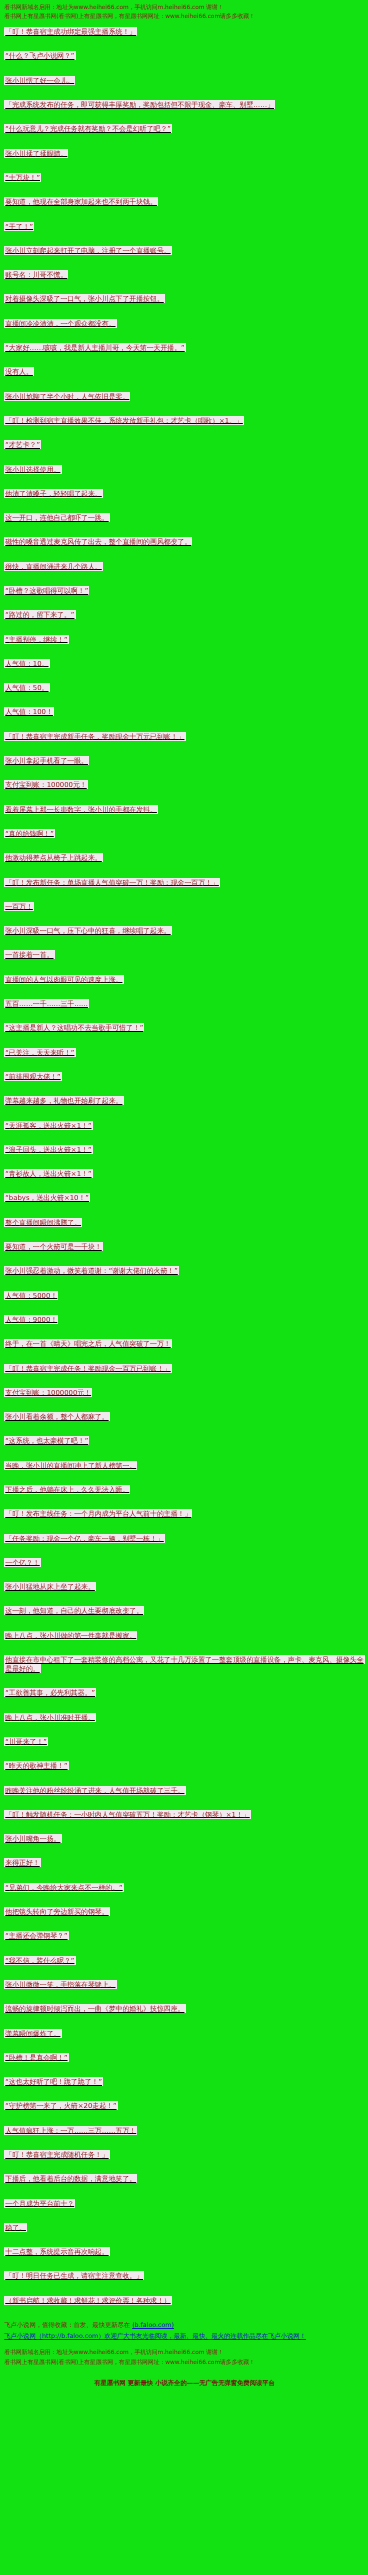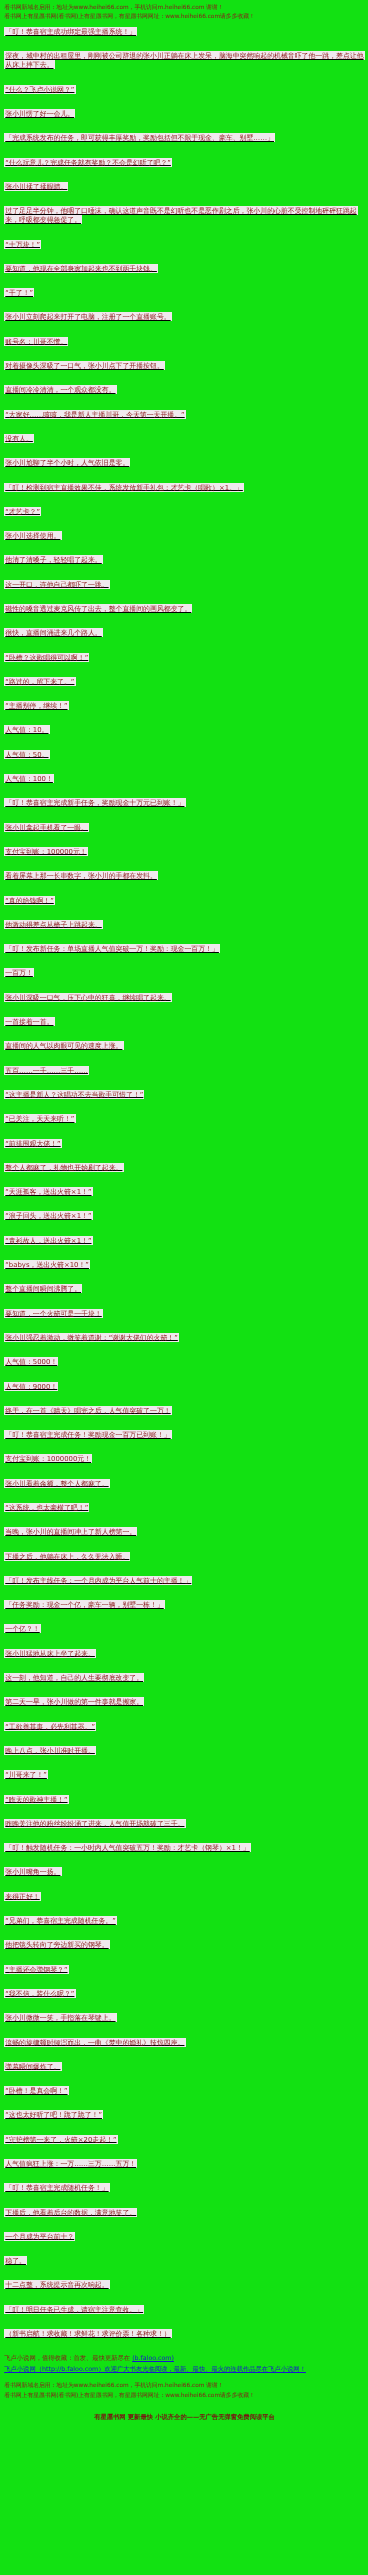--- a/index.html
+++ b/index.html
@@ -67,33 +67,31 @@
 
   <div class="header">
     <p class="hline">看书网新域名启用：地址为www.heihei66.com，手机访问m.heihei66.com 谢谢！</p>
     <p class="hline">看书网上有星愿书网(看书网)上有星愿书网，有星愿书网网址：www.heihei66.com请多多收藏！</p>
   </div>
 
   <div class="content">
 
       <p class="para"><span class="strip">「叮！恭喜宿主成功绑定最强主播系统！」</span></p>
 
-      <p class="para"><span class="strip">深夜，城中村的出租屋里，刚刚被公司辞退的张小川正躺在床上发呆，脑海中突然响起的机械音吓了他一跳，差点让他从床上摔下去。</span></p>
 
       <p class="para"><span class="strip">“什么？飞卢小说网？”</span></p>
 
       <p class="para"><span class="strip">张小川愣了好一会儿。</span></p>
 
       <p class="para"><span class="strip">「完成系统发布的任务，即可获得丰厚奖励，奖励包括但不限于现金、豪车、别墅……」</span></p>
 
       <p class="para"><span class="strip">“什么玩意儿？完成任务就有奖励？不会是幻听了吧？”</span></p>
 
       <p class="para"><span class="strip">张小川揉了揉眼睛。</span></p>
 
-      <p class="para"><span class="strip">过了足足半分钟，他咽了口唾沫，确认这道声音既不是幻听也不是恶作剧之后，张小川的心脏不受控制地砰砰狂跳起来，呼吸都变得急促了。</span></p>
 
       <p class="para"><span class="strip">“十万块！”</span></p>
 
       <p class="para"><span class="strip">要知道，他现在全部身家加起来也不到两千块钱。</span></p>
 
       <p class="para"><span class="strip">“干了！”</span></p>
 
       <p class="para"><span class="strip">张小川立刻爬起来打开了电脑，注册了一个直播账号。</span></p>
 
       <p class="para"><span class="strip">账号名：川哥不慌。</span></p>
@@ -158,21 +156,21 @@
       <p class="para"><span class="strip">直播间的人气以肉眼可见的速度上涨。</span></p>
 
       <p class="para"><span class="strip">五百……一千……三千……</span></p>
 
       <p class="para"><span class="strip">“这主播是新人？这唱功不去当歌手可惜了！”</span></p>
 
       <p class="para"><span class="strip">“已关注，天天来听！”</span></p>
 
       <p class="para"><span class="strip">“前排围观大佬！”</span></p>
 
-      <p class="para"><span class="strip">整个人都麻了，礼物也开始刷了起来。</span></p>
+      <p class="para"><span class="strip">弹幕越来越多，礼物也开始刷了起来。</span></p>
 
       <p class="para"><span class="strip">“天涯孤客，送出火箭×1！”</span></p>
 
       <p class="para"><span class="strip">“浪子回头，送出火箭×1！”</span></p>
 
       <p class="para"><span class="strip">“青衫故人，送出火箭×1！”</span></p>
 
       <p class="para"><span class="strip">“babys，送出火箭×10！”</span></p>
 
       <p class="para"><span class="strip">整个直播间瞬间沸腾了。</span></p>
@@ -203,40 +201,41 @@
       <p class="para"><span class="strip">「叮！发布主线任务：一个月内成为平台人气前十的主播！」</span></p>
 
       <p class="para"><span class="strip">「任务奖励：现金一个亿，豪车一辆，别墅一栋！」</span></p>
 
       <p class="para"><span class="strip">一个亿？！</span></p>
 
       <p class="para"><span class="strip">张小川猛地从床上坐了起来。</span></p>
 
       <p class="para"><span class="strip">这一刻，他知道，自己的人生要彻底改变了。</span></p>
 
-      <p class="para"><span class="strip">第二天一早，张小川做的第一件事就是搬家。</span></p>
-
+      <p class="para"><span class="strip">晚上八点，张小川做的第一件事就是搬家。</span></p>
+
+      <p class="para"><span class="strip">他直接在市中心租下了一套精装修的高档公寓，又花了十几万添置了一整套顶级的直播设备，声卡、麦克风、摄像头全是最好的。</span></p>
 
       <p class="para"><span class="strip">“工欲善其事，必先利其器。”</span></p>
 
       <p class="para"><span class="strip">晚上八点，张小川准时开播。</span></p>
 
       <p class="para"><span class="strip">“川哥来了！”</span></p>
 
       <p class="para"><span class="strip">“昨天的歌神主播！”</span></p>
 
       <p class="para"><span class="strip">昨晚关注他的粉丝纷纷涌了进来，人气值开场就破了三千。</span></p>
 
       <p class="para"><span class="strip">「叮！触发随机任务：一小时内人气值突破五万！奖励：才艺卡（钢琴）×1！」</span></p>
 
       <p class="para"><span class="strip">张小川嘴角一扬。</span></p>
 
       <p class="para"><span class="strip">来得正好！</span></p>
 
-      <p class="para"><span class="strip">“兄弟们，恭喜宿主完成随机任务。”</span></p>
+      <p class="para"><span class="strip">“兄弟们，今晚给大家来点不一样的。”</span></p>
 
       <p class="para"><span class="strip">他把镜头转向了旁边新买的钢琴。</span></p>
 
       <p class="para"><span class="strip">“主播还会弹钢琴？”</span></p>
 
       <p class="para"><span class="strip">“我不信，装什么呢？”</span></p>
 
       <p class="para"><span class="strip">张小川微微一笑，手指落在琴键上。</span></p>
 
       <p class="para"><span class="strip">流畅的旋律顿时倾泻而出，一曲《梦中的婚礼》技惊四座。</span></p>

